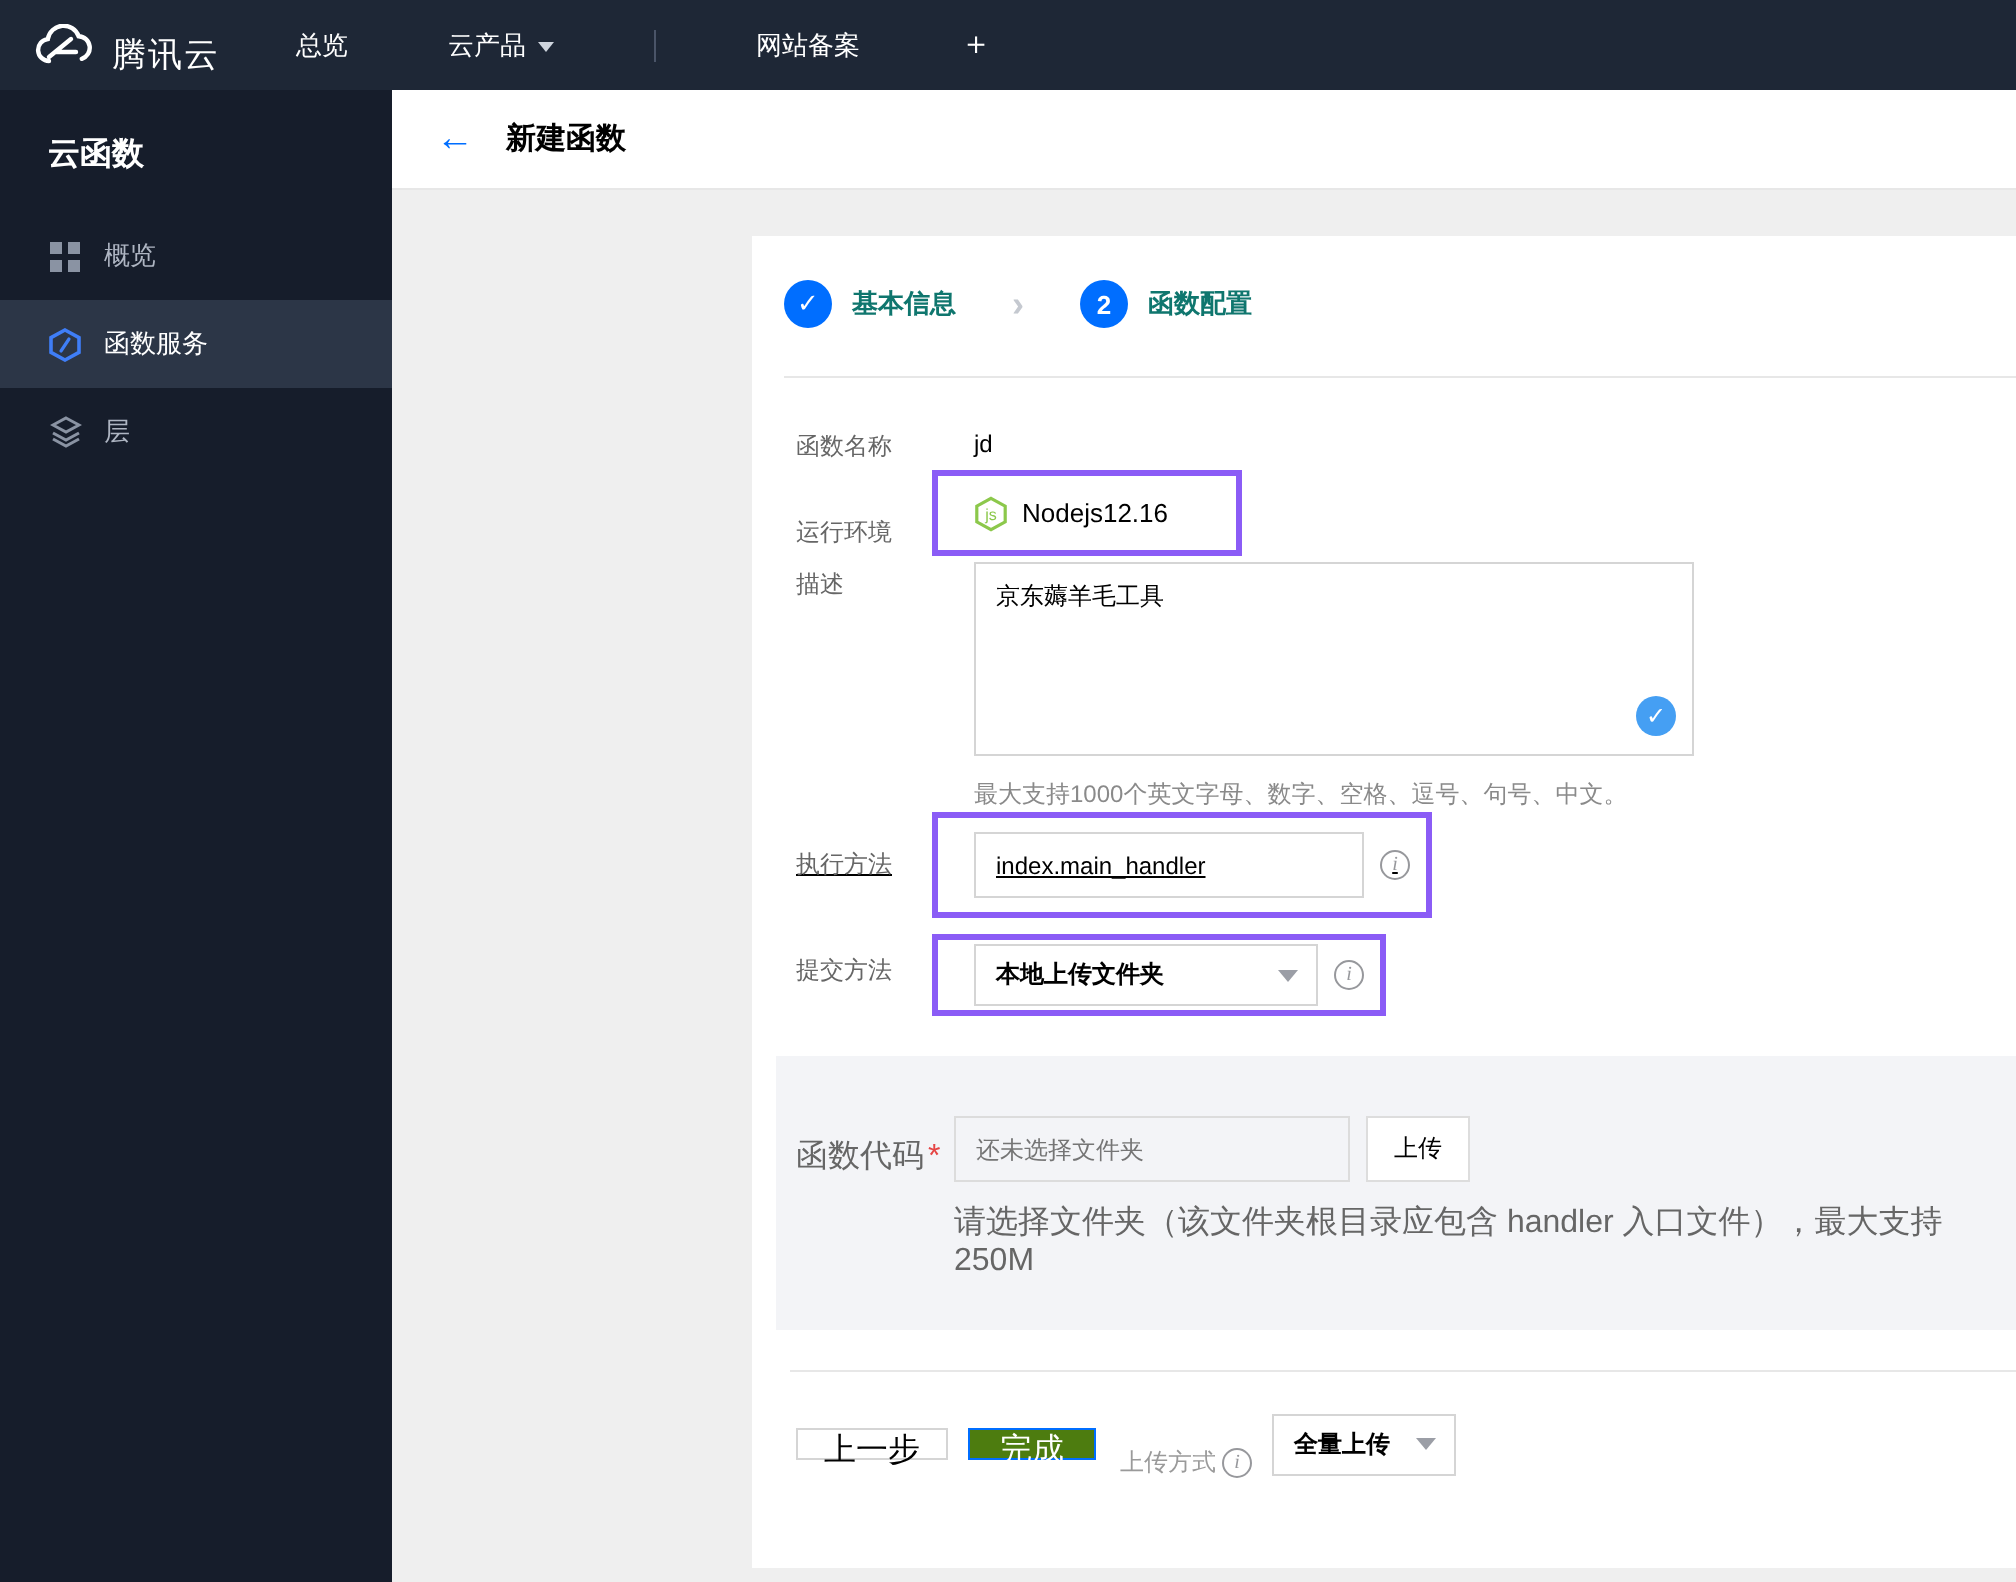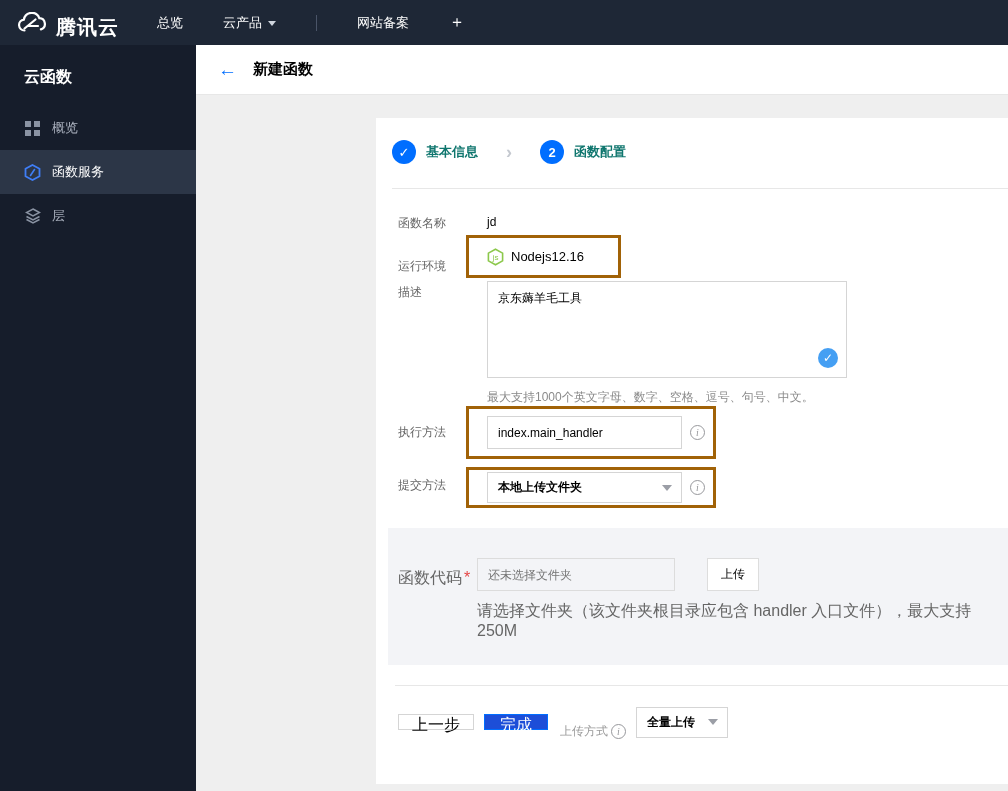--- a/index.html
+++ b/index.html
@@ -3,22 +3,22 @@
 <meta charset="utf-8">
 <style>
   * { box-sizing: border-box; margin: 0; padding: 0; }
   html,body { width:1008px; height:791px; overflow:hidden; }
   body { font-family:"Liberation Sans","DejaVu Sans",sans-serif; background:#efefef; position:relative; }
 
   
   .topbar { position:absolute; left:0; top:0; width:1008px; height:45px; background:#1e2736;
             display:flex; align-items:center; color:#fff; z-index:30; }
   .brand { display:flex; align-items:center; gap:10px; padding:0 38px 0 16px; }
-  .brand-name { font-size:20px; font-weight:bold; letter-spacing:1px;margin-top:10px; }
-  .topnav { display:flex; align-items:center; gap:40px; font-size:13px; }
+  .brand-name { font-size:17px; font-weight:normal; letter-spacing:1px;margin-top:10px; }
+  .topnav { display:flex; align-items:center; gap:50px; font-size:13px; }
   .topnav-item { cursor:pointer; display:flex; align-items:center; gap:6px; }
   .nav-caret { width:0; height:0; border-left:4px solid transparent; border-right:4px solid transparent;
                border-top:5px solid #cfd5de; margin-top:2px; }
   .topnav-divider { width:1px; height:16px; background:#4a5468; }
   .topnav-plus { font-size:16px; }
 
   
   .sidebar { position:absolute; left:0; top:45px; width:196px; height:746px; background:#161d2b; z-index:20; }
   .sidebar-title { color:#fff; font-size:16px; font-weight:bold; padding:22px 0 18px 24px; }
   .side-item { height:44px; display:flex; align-items:center; gap:11px; padding-left:24px;
@@ -43,67 +43,67 @@
   .step-label { font-size:13px; font-weight:bold; color:#0f766e; margin-left:10px; }
   .step-sep { color:#c5c9d0; font-size:18px; margin:0 28px; font-weight:bold; }
   .card-divider { border-top:1px solid #e7e7e7; margin-left:16px; }
 
   
   .form { padding:23px 0 0 22px; font-size:12px; }
   .frow { display:flex; align-items:flex-start; }
   .flabel { width:89px; flex:none; color:#666; padding-top:3px; }
   .fvalue { color:#000; padding-top:3px; }
 
-  .redbox { border:3px solid #a16207; display:inline-flex; align-items:center; margin-left:-21px; }
+  .redbox { border:3px solid #8b5cf6; display:inline-flex; align-items:center; margin-left:-21px; }
   .rb-runtime { padding:10px 34px 10px 18px; margin-top:-10px; margin-bottom:-4px; }
   .rb-handler { padding:7px 8px 7px 18px; }
   .rb-submit  { padding:2px 8px 2px 18px; margin-top:8px; }
 
   .runtime-wrap { display:flex; align-items:center; gap:7px; font-size:13px; color:#000; }
 
   textarea.desc { width:360px; height:97px; border:1px solid #d5d5d5; resize:none; padding:8px 10px;
                   font-family:inherit; font-size:12px; color:#000; outline:none; }
   .desc-wrap { position:relative; display:inline-block; }
   .desc-badge { position:absolute; right:9px; bottom:13px; width:20px; height:20px; border-radius:50%;
                 background:#459ff3; color:#fff; font-size:12px; display:flex; align-items:center;
                 justify-content:center; font-weight:bold; }
   .field-hint { color:#8a8a8a; margin:8px 0 0 89px; }
 
   input.text-input { width:195px; height:33px; border:1px solid #d5d5d5; padding:0 10px; font-size:12px;
                      font-family:inherit; color:#000; outline:none; }
   .info-icon { width:15px; height:15px; border:1px solid #97989c; border-radius:50%; color:#97989c;
                font-size:10px; font-style:italic; font-family:"Liberation Serif",serif;
                display:inline-flex; align-items:center; justify-content:center; margin-left:8px; flex:none; }
 
-  .select-box { width:195px; height:31px; border:1px solid #d5d5d5; background:#fff; display:flex;
+  .select-box { width:172px; height:31px; border:1px solid #d5d5d5; background:#fff; display:flex;
                 align-items:center; justify-content:space-between; padding:0 9px 0 10px; cursor:pointer; }
   .select-text { font-size:12px; font-weight:bold; color:#000; }
   .sel-caret { width:0; height:0; border-left:5px solid transparent; border-right:5px solid transparent;
                border-top:6px solid #9b9ea6; }
 
   
   .code-section { background:#f3f4f7; margin:20px 0 0 12px; padding:30px 0 25px 10px; }
   .code-label { width:79px; flex:none; color:#666; padding-top:10px; }
   .req-star { color:#e54545; margin-left:2px; }
   input.code-input { width:198px; height:33px; border:1px solid #dcdcdc; background:#f3f4f7; padding:0 10px;
                      font-size:12px; font-family:inherit; color:#bbb; outline:none; }
   .upload-btn { width:52px; height:33px; background:#fff; border:1px solid #ddd; font-size:12px;
-                color:#000; margin-left:32px; cursor:pointer; font-family:inherit; }
+                color:#000; margin-left:8px; cursor:pointer; font-family:inherit; }
   .code-hint { color:#666; margin:10px 0 0 79px; }
 
   
   .advanced { display:flex; align-items:center; gap:7px; margin:20px 0 0 19px; font-size:13px;
               color:#000; cursor:pointer; }
   .adv-caret { width:0; height:0; border-left:5px solid transparent; border-right:5px solid transparent;
                border-top:6px solid #9b9ea6; }
   .footer-divider { border-top:1px solid #e7e7e7; margin-left:19px; margin-top:20px; }
   .footer { display:flex; align-items:center; margin:18px 0 0 22px; }
   .btn { height:16px; font-size:16px; font-family:Liberation Serif, serif; cursor:pointer; }
   .btn-prev { width:76px; background:#fff; border:1px solid #d5d5d5; color:#000; }
-  .btn-finish { width:64px; background:#1d4ed8; border:1px solid #006eff; color:#fff; margin-left:10px; }
+  .btn-finish { width:64px; background:#4d7c0f; border:1px solid #006eff; color:#fff; margin-left:10px; }
   .upload-mode-label { display:flex; align-items:center; color:#9a9a9a; font-size:12px; margin-left:12px;margin-top:19px; }
   .upload-mode-label .info-icon { margin-left:3px; }
   .mode-select { width:92px; margin-left:10px; }
 </style>
 </head>
 <body>
 
 <div class="topbar">
   <div class="brand">
     <span class="side-icon" style="width:30px;height:22px;">
@@ -204,21 +204,21 @@
 
       <div class="frow">
         <span class="flabel">描述</span>
         <span class="desc-wrap">
           <textarea class="desc" style="">京东薅羊毛工具</textarea>
           <span class="desc-badge">✓</span>
         </span>
       </div>
       <div class="field-hint">最大支持1000个英文字母、数字、空格、逗号、句号、中文。</div>
 
-      <div class="frow" style="margin-top:0;">
+      <div class="frow" style="margin-top:0;text-decoration:underline;">
         <span class="flabel" style="padding-top:18px;">执行方法</span>
         <span class="redbox rb-handler">
           <input class="text-input" type="text" value="index.main_handler" style="">
           <span class="info-icon">i</span>
         </span>
       </div>
 
       <div class="frow">
         <span class="flabel" style="padding-top:18px;">提交方法</span>
         <span class="redbox rb-submit">

